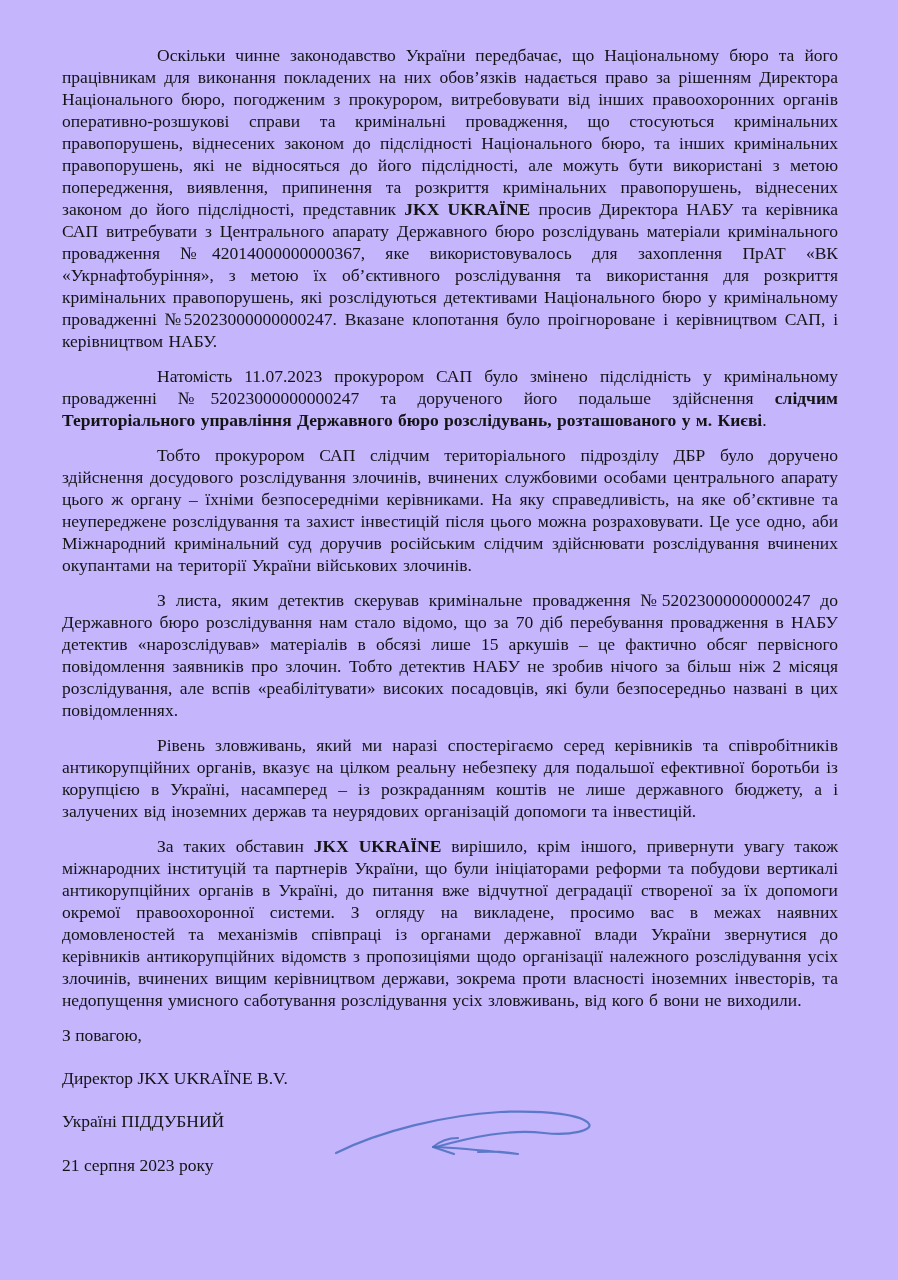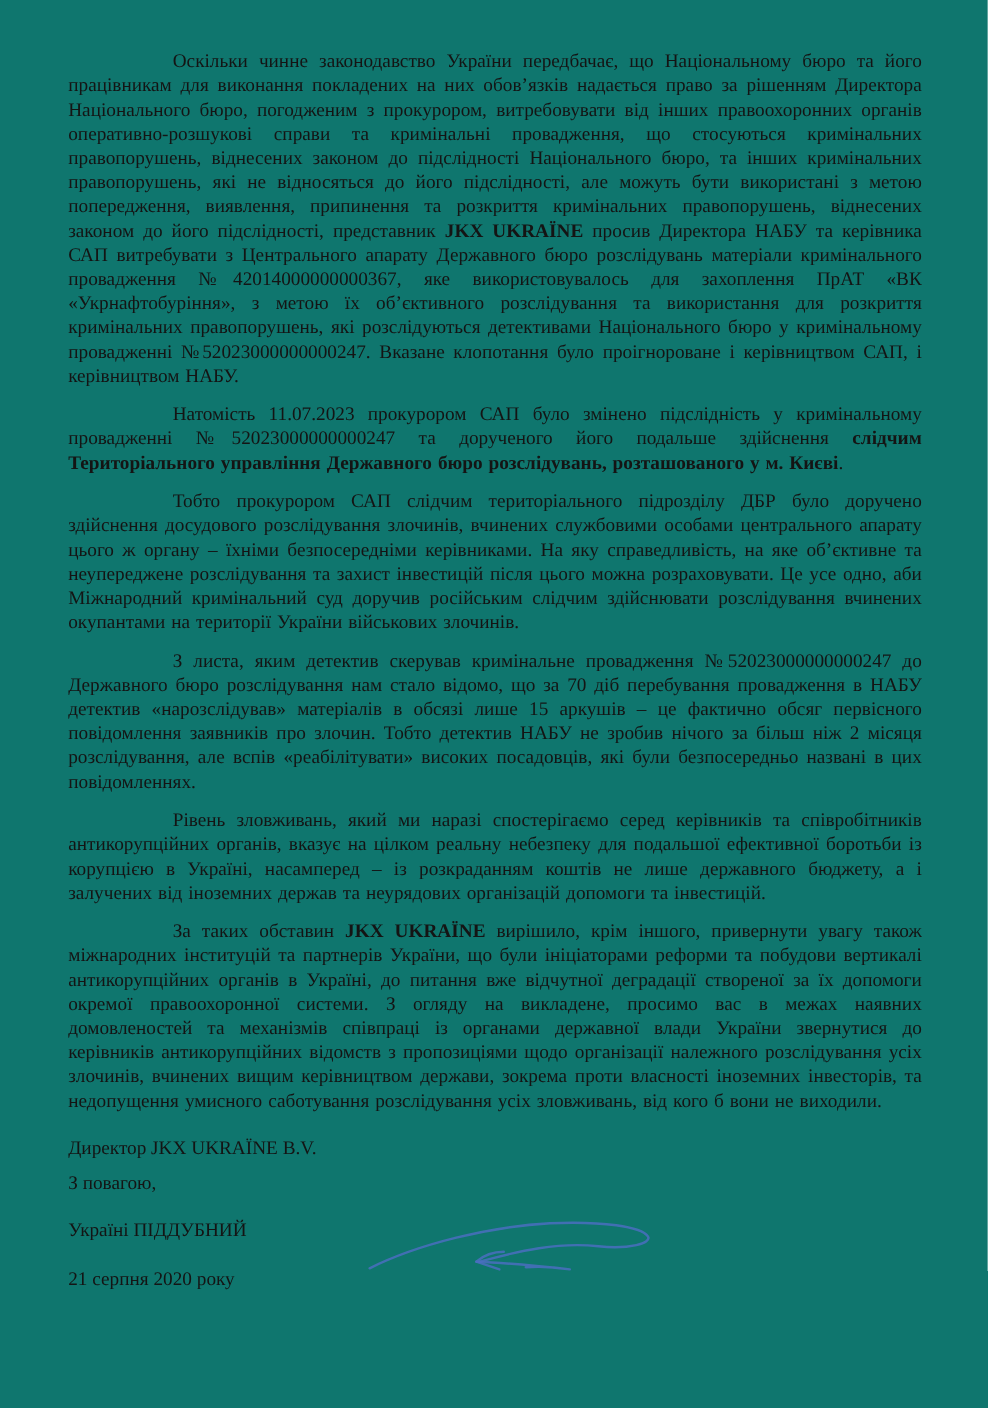--- a/index.html
+++ b/index.html
@@ -56,40 +56,40 @@
     fill: none;
     stroke-width: 2.2;
     stroke-linecap: round;
     stroke-linejoin: round;
     opacity: 0.85;
   }
 </style>
 </head>
 <body>
 
-<div class="page" style="color: rgb(20, 20, 20); background: #0f766e;">
+<div class="page" style="color: rgb(20, 20, 20); background: #c4b5fd;">
 
   <div class="letter-body">
 
     <div id="paragraphs">
         <p class="para"><span>Оскільки чинне законодавство України передбачає, що Національному бюро та його працівникам для виконання покладених на них обов’язків надається право за рішенням Директора Національного бюро, погодженим з прокурором, витребовувати від інших правоохоронних органів оперативно-розшукові справи та кримінальні провадження, що стосуються кримінальних правопорушень, віднесених законом до підслідності Національного бюро, та інших кримінальних правопорушень, які не відносяться до його підслідності, але можуть бути використані з метою попередження, виявлення, припинення та розкриття кримінальних правопорушень, віднесених законом до його підслідності, представник </span><b>JKX UKRAÏNE</b><span> просив Директора НАБУ та керівника САП витребувати з Центрального апарату Державного бюро розслідувань матеріали кримінального провадження №42014000000000367, яке використовувалось для захоплення ПрАТ «ВК «Укрнафтобуріння», з метою їх об’єктивного розслідування та використання для розкриття кримінальних правопорушень, які розслідуються детективами Національного бюро у кримінальному провадженні №52023000000000247. Вказане клопотання було проігнороване і керівництвом САП, і керівництвом НАБУ.</span></p>
         <p class="para"><span>Натомість 11.07.2023 прокурором САП було змінено підслідність у кримінальному провадженні №52023000000000247 та дорученого його подальше здійснення </span><b>слідчим Територіального управління Державного бюро розслідувань, розташованого у м. Києві</b><span>.</span></p>
         <p class="para"><span>Тобто прокурором САП слідчим територіального підрозділу ДБР було доручено здійснення досудового розслідування злочинів, вчинених службовими особами центрального апарату цього ж органу – їхніми безпосередніми керівниками. На яку справедливість, на яке об’єктивне та неупереджене розслідування та захист інвестицій після цього можна розраховувати. Це усе одно, аби Міжнародний кримінальний суд доручив російським слідчим здійснювати розслідування вчинених окупантами на території України військових злочинів.</span></p>
         <p class="para"><span>З листа, яким детектив скерував кримінальне провадження №52023000000000247 до Державного бюро розслідування нам стало відомо, що за 70 діб перебування провадження в НАБУ детектив «нарозслідував» матеріалів в обсязі лише 15 аркушів – це фактично обсяг первісного повідомлення заявників про злочин. Тобто детектив НАБУ не зробив нічого за більш ніж 2 місяця розслідування, але вспів «реабілітувати» високих посадовців, які були безпосередньо названі в цих повідомленнях.</span></p>
         <p class="para"><span>Рівень зловживань, який ми наразі спостерігаємо серед керівників та співробітників антикорупційних органів, вказує на цілком реальну небезпеку для подальшої ефективної боротьби із корупцією в Україні, насамперед – із розкраданням коштів не лише державного бюджету, а і залучених від іноземних держав та неурядових організацій допомоги та інвестицій.</span></p>
         <p class="para"><span>За таких обставин </span><b>JKX UKRAÏNE</b><span> вирішило, крім іншого, привернути увагу також міжнародних інституцій та партнерів України, що були ініціаторами реформи та побудови вертикалі антикорупційних органів в Україні, до питання вже відчутної деградації створеної за їх допомоги окремої правоохоронної системи. З огляду на викладене, просимо вас в межах наявних домовленостей та механізмів співпраці із органами державної влади України звернутися до керівників антикорупційних відомств з пропозиціями щодо організації належного розслідування усіх злочинів, вчинених вищим керівництвом держави, зокрема проти власності іноземних інвесторів, та недопущення умисного саботування розслідування усіх зловживань, від кого б вони не виходили.</span></p>
       </div>
 
+    <p class="closing-line salutation">З повагою,</p>
+
     <p class="closing-line signer-title">Директор JKX UKRAÏNE B.V.</p>
-
-    <p class="closing-line salutation">З повагою,</p>
 
     <p class="closing-line signer-name">Україні ПІДДУБНИЙ</p>
 
-    <p class="closing-line letter-date">21 серпня 2020 року</p>
+    <p class="closing-line letter-date">21 серпня 2023 року</p>
   </div>
 
   <svg class="signature-svg" viewBox="0 0 320 80" xmlns="http://www.w3.org/2000/svg" aria-hidden="true">
 
     <path d="M 6 57
              C 50 35, 115 19, 170 16
              C 218 14, 253 19, 259 28
              C 263 34, 242 40, 214 37
              C 178 33, 142 41, 106 51" stroke="#4a6fc0"></path>
 

